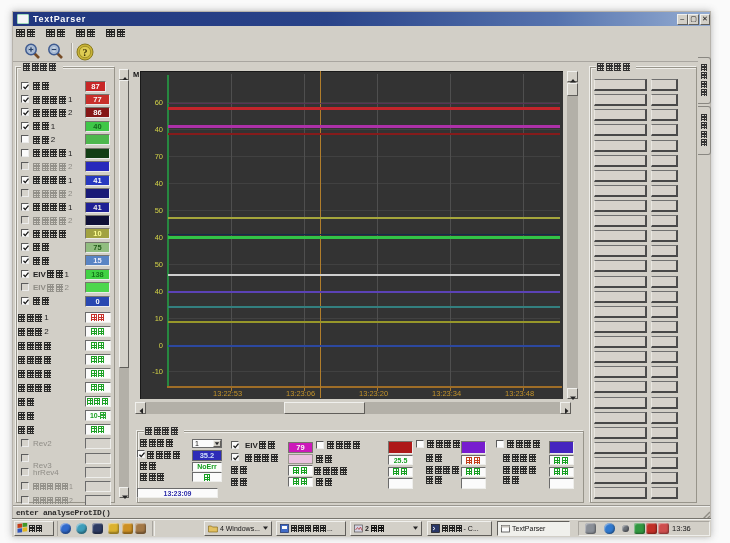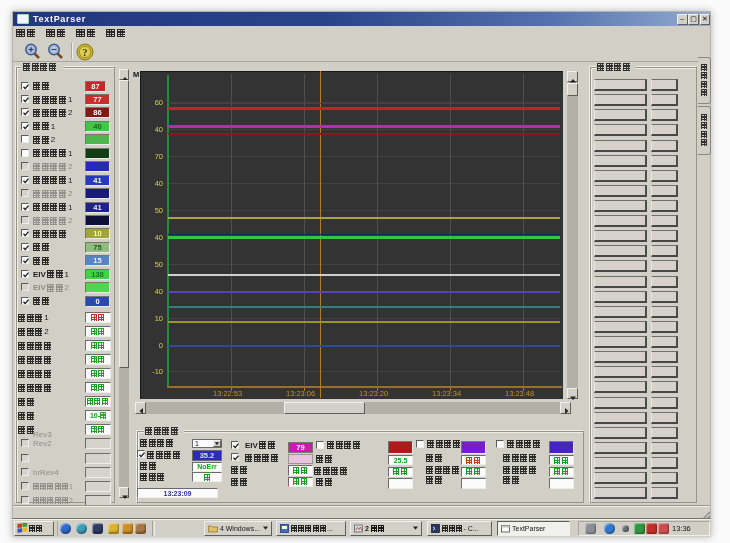--- a/index.html
+++ b/index.html
@@ -367,21 +367,21 @@
         <i class="g s b"></i>
         <i class="g s b"></i>
       </div>
     </div>
 <div class="abs cb dis" style="left:21px;top:439.4px"></div>
 <div class="abs row-lb" style="left:33px;top:439.4px;height:9px;color:#908e86">
       <span style="font-size:8px">Rev2</span>
     </div>
 <div class="abs sunk" style="left:85px;top:438.4px;width:26px;height:11px;background:#d9d6ce"></div>
 <div class="abs cb dis" style="left:21px;top:453.5px"></div>
-<div class="abs row-lb" style="left:33px;top:430px;height:9px;color:#908e86">
+<div class="abs row-lb" style="left:33px;top:461px;height:9px;color:#908e86">
       <span style="font-size:8px">Rev3</span>
     </div>
 <div class="abs sunk" style="left:85px;top:452.5px;width:26px;height:11px;background:#d9d6ce"></div>
 <div class="abs cb dis" style="left:21px;top:467.6px"></div>
 <div class="abs row-lb" style="left:33px;top:467.6px;height:9px;color:#908e86">
       <span style="font-size:8px">hrRev4</span>
     </div>
 <div class="abs sunk" style="left:85px;top:466.6px;width:26px;height:11px;background:#d9d6ce"></div>
 <div class="abs cb dis" style="left:21px;top:481.6px"></div>
 <div class="abs row-lb" style="left:33px;top:481.6px;height:9px;color:#908e86">
@@ -738,20 +738,21 @@
       </div>
     </div>
 <div class="abs sunk" style="left:549px;top:466.5px;width:25px;height:10px">
       <div class="boxtx" style="color:#0ba316;width:100%;height:100%">
         <i class="g s b"></i>
         <i class="g s b"></i>
       </div>
     </div>
 <div class="abs sunk" style="left:549px;top:478px;width:25px;height:10.5px"></div>
 <div class="abs " style="left:13px;top:506px;width:697px;height:13px;background:#d5d1c9;border-top:1px solid #f2f1ee;box-shadow:0 -1px 0 #9a978f"></div>
+<div class="abs " style="left:16px;top:508px;width:200px;height:10px;font-family:'Liberation Mono',monospace;font-size:8px;font-weight:bold;color:#2a2a2a;letter-spacing:-.3px">enter analyseProtID()</div>
 <div class="abs " style="left:698px;top:506px;width:12px;height:12px"><svg width="12" height="12" viewBox="0 0 12 12">
         <line x1="12" y1="12" x2="12" y2="12" stroke="#8f8c84" stroke-width="1.4"></line>
         <line x1="8" y1="12" x2="12" y2="8" stroke="#8f8c84" stroke-width="1.4"></line>
         <line x1="4" y1="12" x2="12" y2="4" stroke="#8f8c84" stroke-width="1.4"></line>
       </svg></div>
 <div class="abs " style="left:12px;top:519px;width:699px;height:18px;background:#d5d1c9;border-top:1px solid #f4f3f0;box-shadow:0 -1px 0 #77756d"></div>
 <div class="abs btn3d" style="left:14px;top:521px;width:40px;height:14.5px;display:flex;align-items:center;padding-left:2px;gap:1px">
       <svg width="11" height="11" viewBox="0 0 11 11">
         <rect x="0.5" y="1" width="4.6" height="4" fill="#d03a10" transform="skewY(-6)"></rect>
         <rect x="5.6" y="0.6" width="4.6" height="4" fill="#3a9a20" transform="skewY(-6)"></rect>

